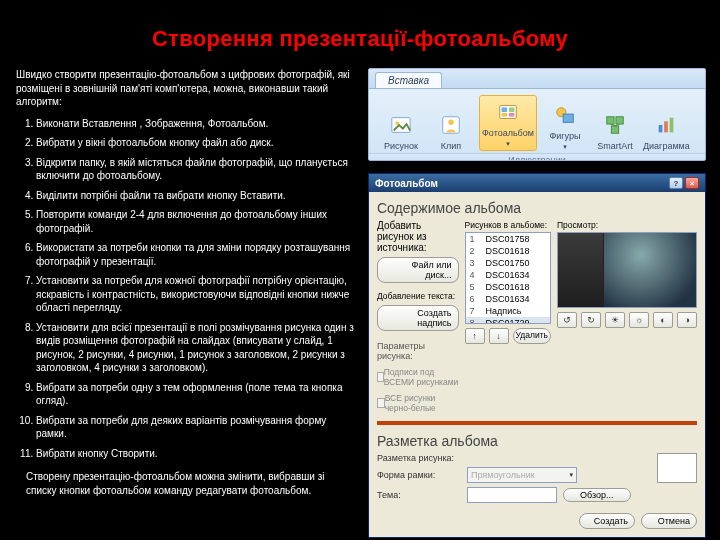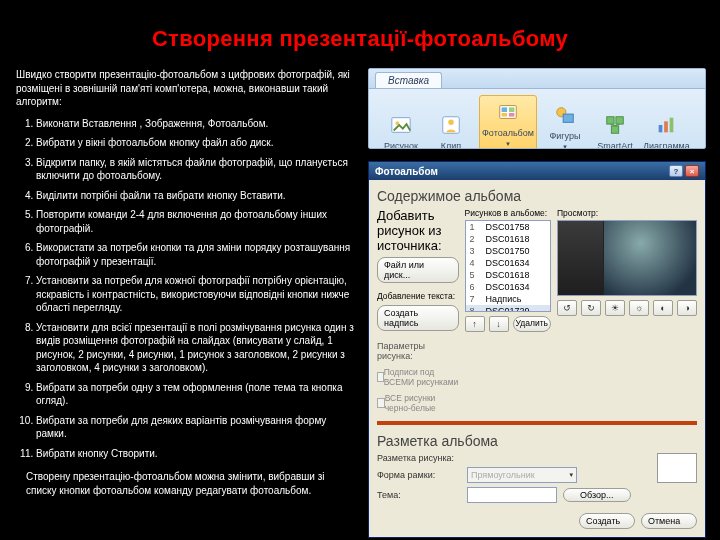--- a/index.html
+++ b/index.html
@@ -176,21 +176,21 @@
   .colA { width: 108px; display:flex; flex-direction:column; gap:4px; }
   .colB { width: 96px; display:flex; flex-direction:column; }
   .colC { flex:1; display:flex; flex-direction:column; }
   .btn {
     background: linear-gradient(#fefefe,#e7e7e0);
     border: 1px solid #9d9d94;
     border-radius: 8px;
     font-size: 9px;
     padding: 2px 6px;
     color:#000;
-    text-align:left;
+    text-align:right;
     cursor: default;
   }
   .listbox {
     background:#fff;
     border:1px solid #8e9fbf;
     height: 92px;
     overflow: hidden;
     font-size: 9px;
   }
   .listbox .row {
@@ -401,21 +401,21 @@
         <div class="winbtns">
           <div class="winbtn">?</div>
           <div class="winbtn close">×</div>
         </div>
       </div>
       <div class="dlg-body">
         <div class="section-label">Содержимое альбома</div>
 
         <div class="three-col">
           <div class="colA">
-            <div style="font-size:13px;">Добавить рисунок из источника:</div>
+            <div style="font-size:10px;">Добавить рисунок из источника:</div>
             <div class="btn">Файл или диск...</div>
             <div style="font-size:8.5px; margin-top:4px;">Добавление текста:</div>
             <div class="btn">Создать надпись</div>
             <div class="fieldset-title">Параметры рисунка:</div>
             <div class="checkbox-row">
               <div class="cb"></div>
               <span>Подписи под ВСЕМИ рисунками</span>
             </div>
             <div class="checkbox-row">
               <div class="cb"></div>

